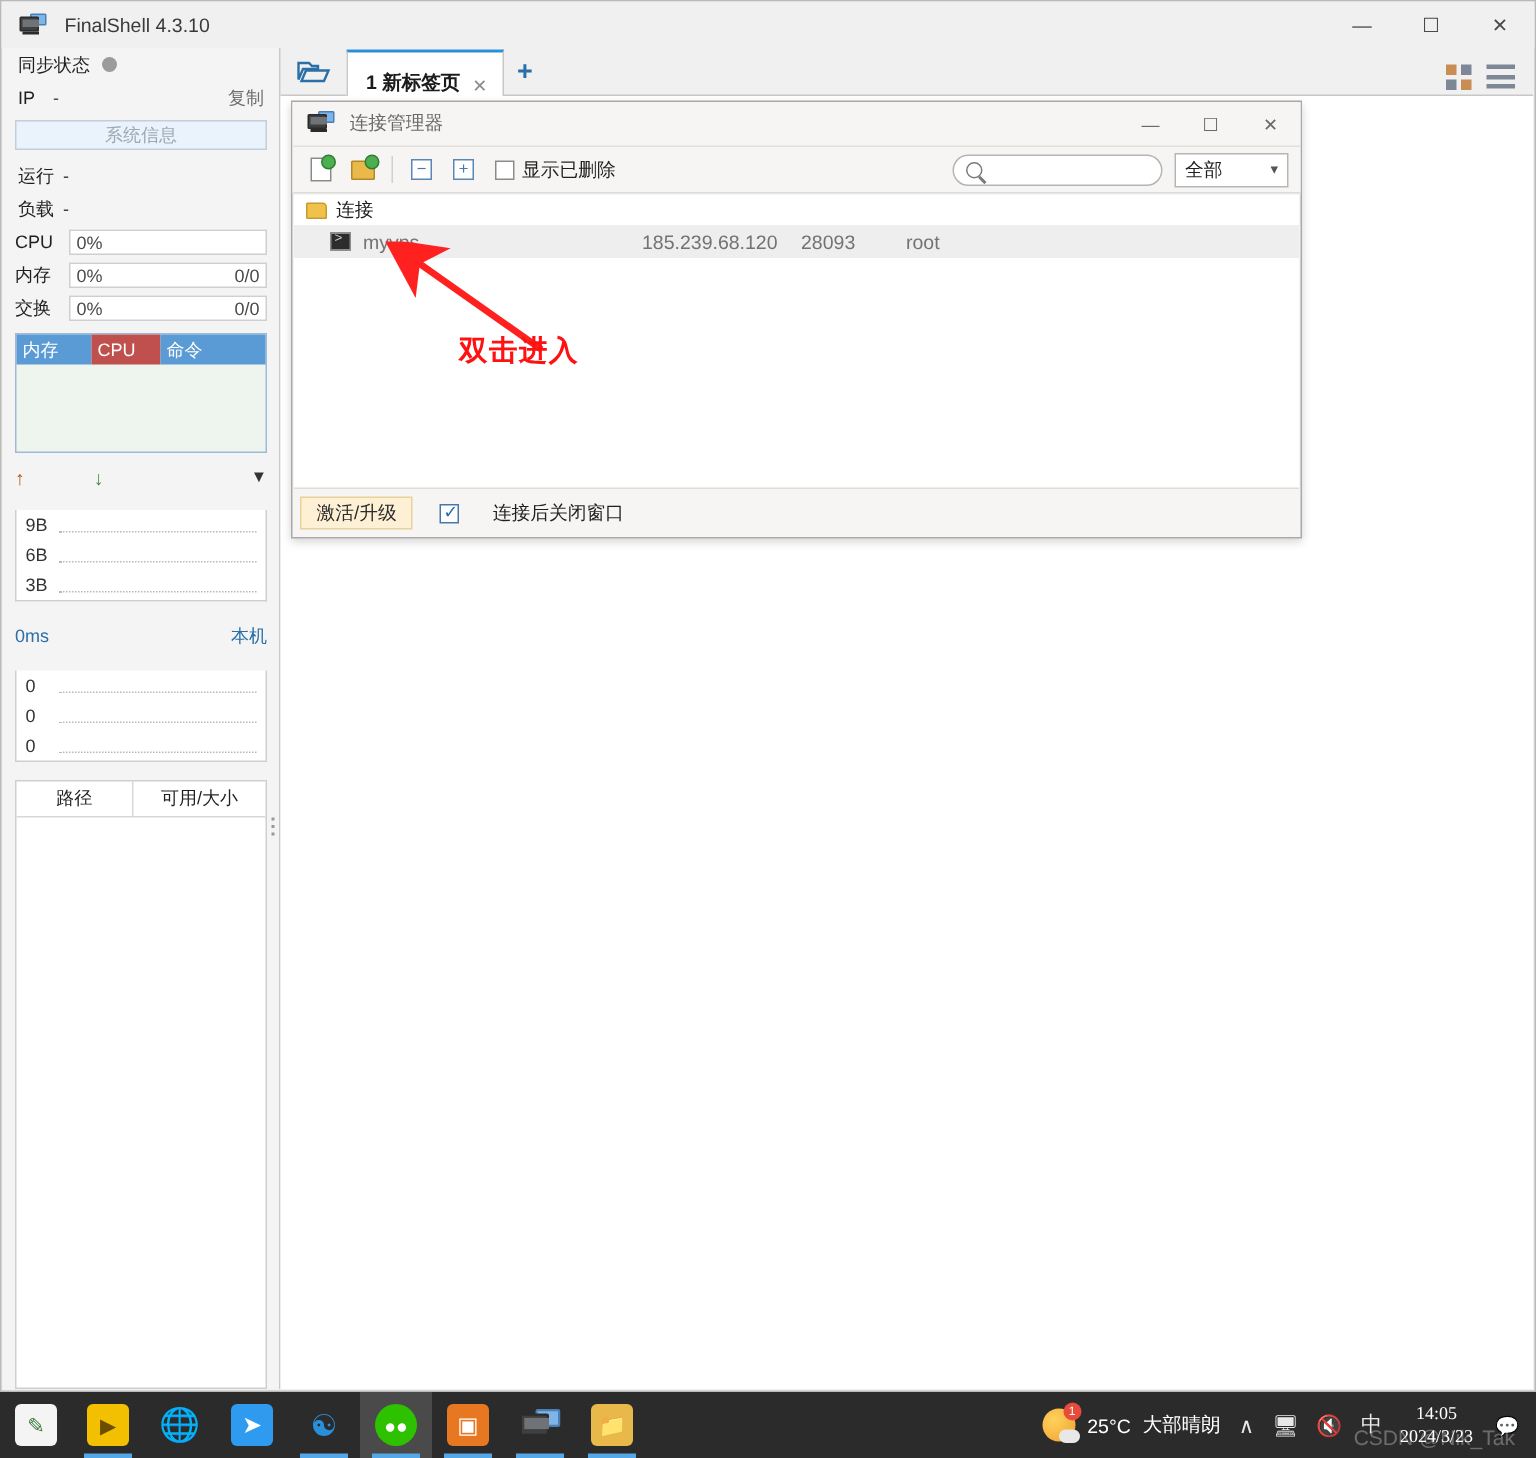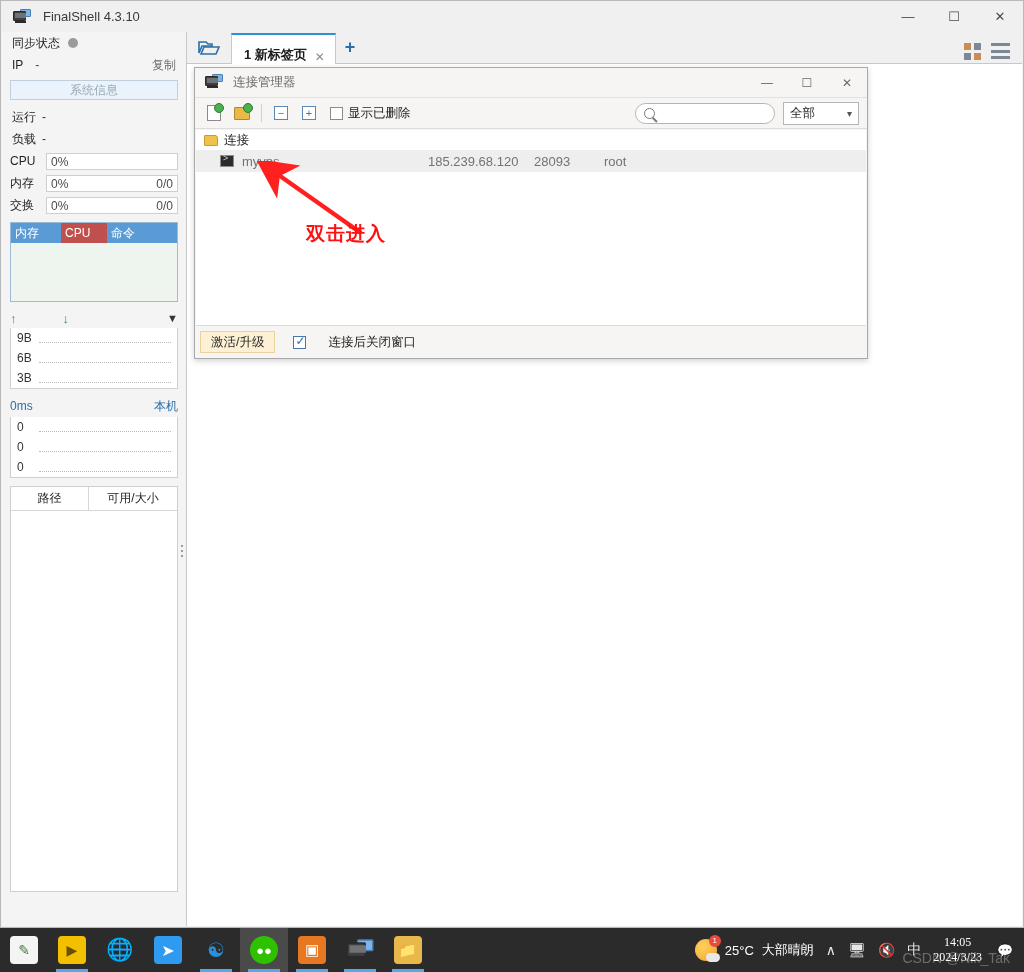--- a/index.html
+++ b/index.html
@@ -88,21 +88,21 @@
   #proc-table{ margin:6px 8px 0 8px; border:1px solid #9dbbd8; background:#eef5ee; height:80px;}
   #proc-head{ display:flex; height:20px; font-size:12px; color:#fff;}
   #proc-head .c1{ width:50px; background:#5b9bd5; padding-left:4px; line-height:20px;}
   #proc-head .c2{ width:46px; background:#c0504d; padding-left:4px; line-height:20px;}
   #proc-head .c3{ flex:1; background:#5b9bd5; padding-left:4px; line-height:20px;}
 
   .net-head{ display:flex; align-items:center; height:20px; padding:0 8px; margin-top:6px;}
   .arrow-up{ color:#c05a18; font-size:13px; font-weight:bold;}
   .arrow-dn{ color:#3f8f3f; font-size:13px; font-weight:bold; margin-left:46px;}
   .caret{ margin-left:auto; color:#333; font-size:11px;}
-  .graphbox{ margin:0 8px; border:1px solid #cfcfcf; border-top:none; background:#fff; }
+  .graphbox{ margin:12px 8px; border:1px solid #cfcfcf; border-top:none; background:#fff; }
   .graphrow{ display:flex; align-items:center; height:20px; font-size:12px; color:#333;}
   .graphrow .gl{ width:28px; text-align:left; padding-left:6px;}
   .dots{ flex:1; border-bottom:1px dotted #b9b9b9; margin-right:6px; height:10px;}
   .ping-head{ display:flex; align-items:center; height:22px; padding:0 8px; margin-top:6px;}
   .ping-head .ms{ color:#2a6fa8;}
   .ping-head .host{ margin-left:auto; color:#2a6fa8;}
 
   #path-table{ margin:8px 8px 0 8px; border:1px solid #cfcfcf; background:#fff;}
   #path-head{ display:flex; height:24px; border-bottom:1px solid #d7d7d7;}
   #path-head div{ display:flex; align-items:center; justify-content:center; font-size:12px; color:#1f1f1f;}

